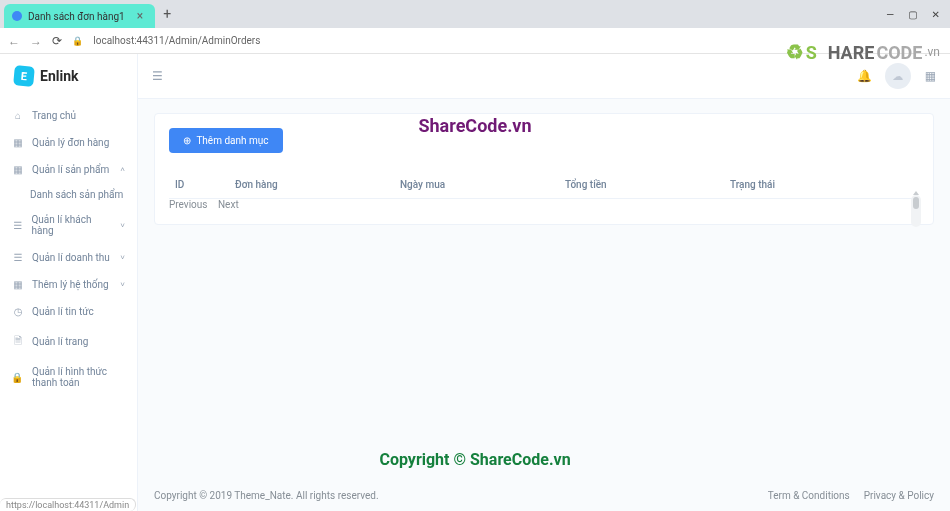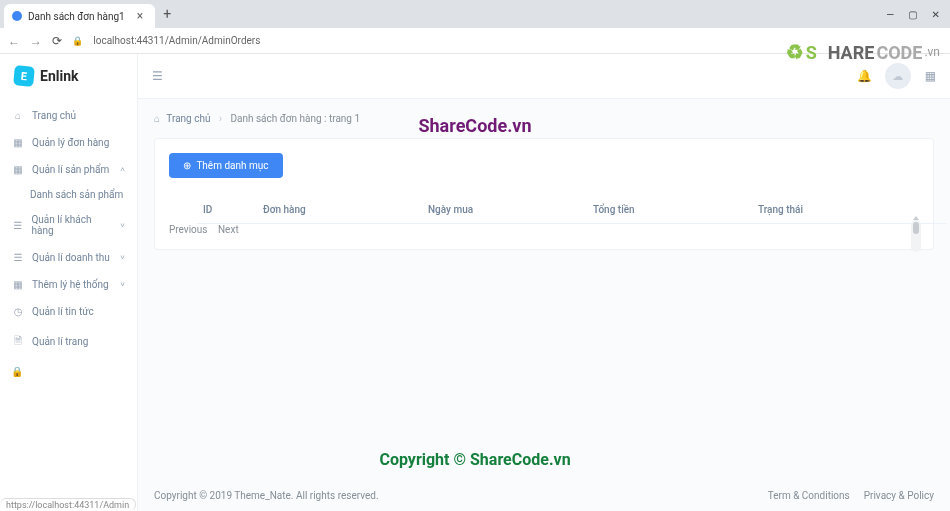--- a/index.html
+++ b/index.html
@@ -1,20 +1,20 @@
 <!DOCTYPE html>
 <html><head>
 <meta charset="utf-8">
 <style>
 * { margin: 0; padding: 0; box-sizing: border-box; font-family: -apple-system, BlinkMacSystemFont, "Segoe UI", Roboto, sans-serif; }
 body { background: #f9fbfd; color: #53535f; font-size: 11px; overflow: hidden; }
 
 
 .browser-chrome { background: #dee1e6; height: 28px; display: flex; align-items: center; padding: 0 4px; }
-.tab { background: #ffffff; height: 24px; margin-top: 4px; padding: 0 12px 0 8px; display: flex; align-items: center; border-radius: 6px 6px 0 0; font-size: 10px; color: #333; gap: 6px; justify-content: center; }
+.tab { background: #5eead4; height: 24px; margin-top: 4px; padding: 0 12px 0 8px; display: flex; align-items: center; border-radius: 6px 6px 0 0; font-size: 10px; color: #333; gap: 6px; justify-content: center; }
 .tab-icon { width: 10px; height: 10px; background: #3f87f5; border-radius: 50%; }
 .tab-close { color: #666; font-size: 12px; cursor: pointer; margin-left: 6px; }
 .new-tab { color: #555; font-size: 14px; padding: 0 8px; cursor: pointer; }
 .browser-spacer { flex: 1; }
 .window-controls { display: flex; gap: 14px; padding-right: 6px; color: #444; font-size: 10px; }
 .window-controls span { cursor: pointer; }
 
 .addr-bar { background: #fff; height: 26px; display: flex; align-items: center; padding: 0 8px; gap: 10px; border-bottom: 1px solid #e4e4e4; }
 .nav-btn { color: #888; font-size: 12px; cursor: pointer; }
 .nav-btn.active { color: #555; }
@@ -53,21 +53,21 @@
 .content { flex: 1; padding: 14px 16px; overflow: auto; position: relative; }
 .breadcrumb { font-size: 10px; color: #868e96; margin-bottom: 14px; }
 .breadcrumb a { color: #72849a; text-decoration: none; }
 .breadcrumb .home-icon { color: #99a5b5; margin-right: 4px; }
 .breadcrumb .sep { margin: 0 6px; color: #c0c8d4; }
 
 .card { background: #fff; border: 1px solid #edf2f9; border-radius: 4px; padding: 14px; position: relative; }
 .btn-primary { background: #3f87f5; color: #fff; border: none; padding: 7px 14px; border-radius: 4px; font-size: 10px; cursor: pointer; display: inline-flex; align-items: center; gap: 5px; }
 
 .table-wrap { margin-top: 18px; position: relative; }
-.table { width: 100%; border-collapse: collapse; margin-left: 28px; }
+.table { width: 100%; border-collapse: collapse; }
 .table th { text-align: left; font-size: 10px; color: #72849a; font-weight: 500; padding: 8px 6px; border-bottom: 1px solid #edf2f9; }
 .scrollbar-stub { position: absolute; right: -2px; top: 24px; width: 10px; height: 32px; background: #f1f3f5; border-radius: 5px; }
 .scrollbar-stub::after { content:''; position:absolute; left:2px; top:2px; width:6px; height:12px; background:#c8ccd0; border-radius:3px; }
 .scrollbar-stub-bottom { position: absolute; right: -2px; bottom: -6px; width: 10px; height: 14px; }
 .scrollbar-stub-bottom::before, .scrollbar-stub-bottom::after { content:''; position:absolute; left:2px; width:0; height:0; border-left:3px solid transparent; border-right:3px solid transparent; }
 .scrollbar-stub-bottom::before { top:0; border-bottom:4px solid #c8ccd0; }
 .scrollbar-stub-bottom::after { bottom:0; border-top:4px solid #c8ccd0; }
 
 .pagination { font-size: 10px; color: #868e96; }
 .pagination span { margin-right: 8px; cursor: pointer; }
@@ -154,40 +154,35 @@
       <div class="nav-item">
         <span class="nav-icon">◷</span>
         <span>Quản lí tin tức</span>
       </div>
       <div class="nav-item">
         <span class="nav-icon">🗎</span>
         <span>Quản lí trang</span>
       </div>
       <div class="nav-item">
         <span class="nav-icon">🔒</span>
+        <span>Quản lí hình thức thanh toán</span>
       </div>
     </nav>
   </aside>
 
   <div class="main">
     <div class="topbar">
       <span class="toggle-sidebar">☰</span>
       <div class="topbar-spacer"></div>
       <span class="topbar-icon">🔔</span>
       <span class="avatar">☁</span>
       <span class="topbar-icon">▦</span>
     </div>
 
     <div class="content">
-      <div class="breadcrumb">
-        <span class="home-icon">⌂</span>
-        <a href="#">Trang chủ</a>
-        <span class="sep">›</span>
-        <span>Danh sách đơn hàng : trang 1</span>
-      </div>
 
       <div class="card">
         <button class="btn-primary">
           <span>⊕</span>
           <span>Thêm danh mục</span>
         </button>
 
         <div class="table-wrap">
           <table class="table">
             <thead>

